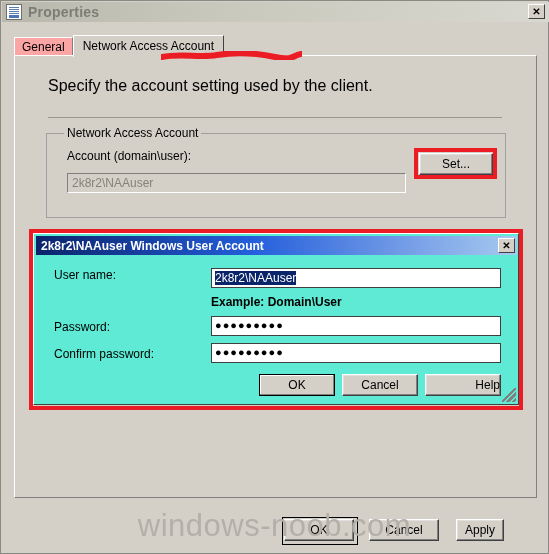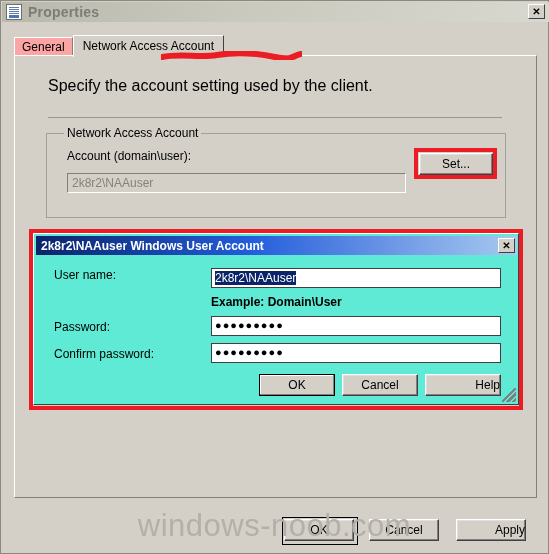--- a/index.html
+++ b/index.html
@@ -218,21 +218,21 @@
   }
   .btn-clear {
     position: absolute;
     left: 418px; top: 185px;
     width: 74px; height: 22px;
   }
 
   
   .btn-ok-outer  { position: absolute; left: 283px; top: 518px; width: 70px; height: 22px; }
   .btn-cancel-outer { position: absolute; left: 368px; top: 518px; width: 70px; height: 22px; }
-  .btn-apply-outer  { position: absolute; left: 455px; top: 518px; width: 70px; height: 22px; text-align: right; }
+  .btn-apply-outer  { position: absolute; left: 455px; top: 518px; width: 48px; height: 22px; }
   .btn-ok-outer::after {
     content: "";
     position: absolute;
     left: -3px; top: -3px;
     width: 76px; height: 28px;
     border: 1px solid #000;
     pointer-events: none;
     box-sizing: border-box;
   }
 

